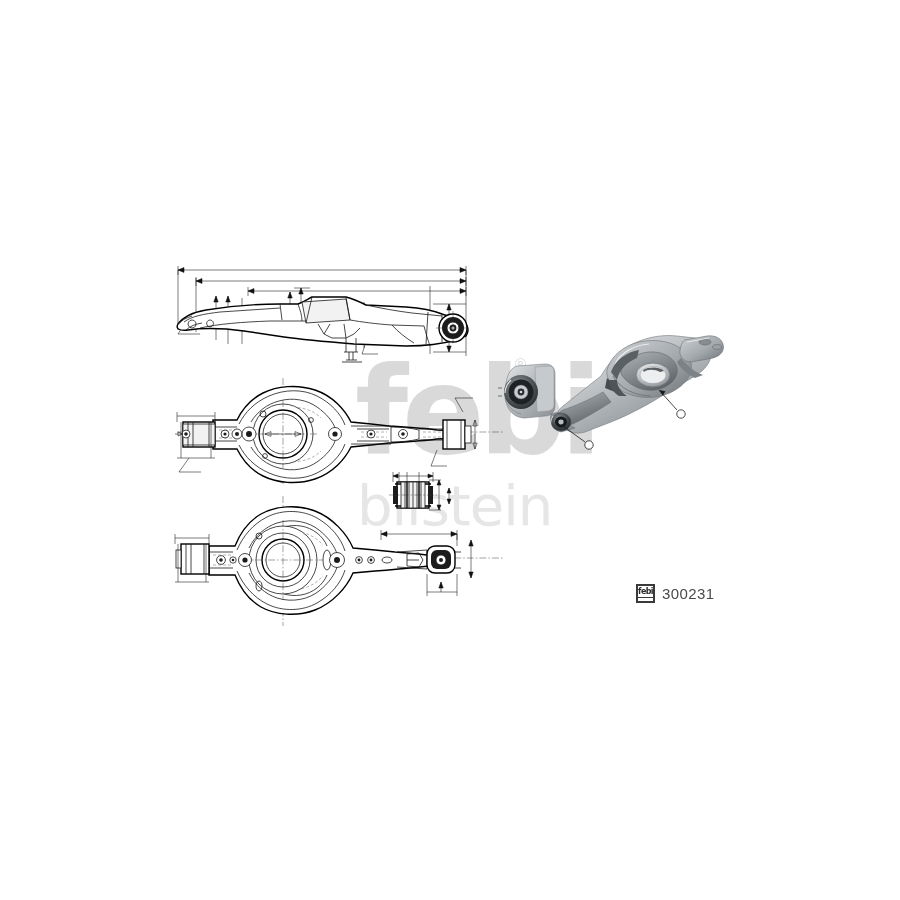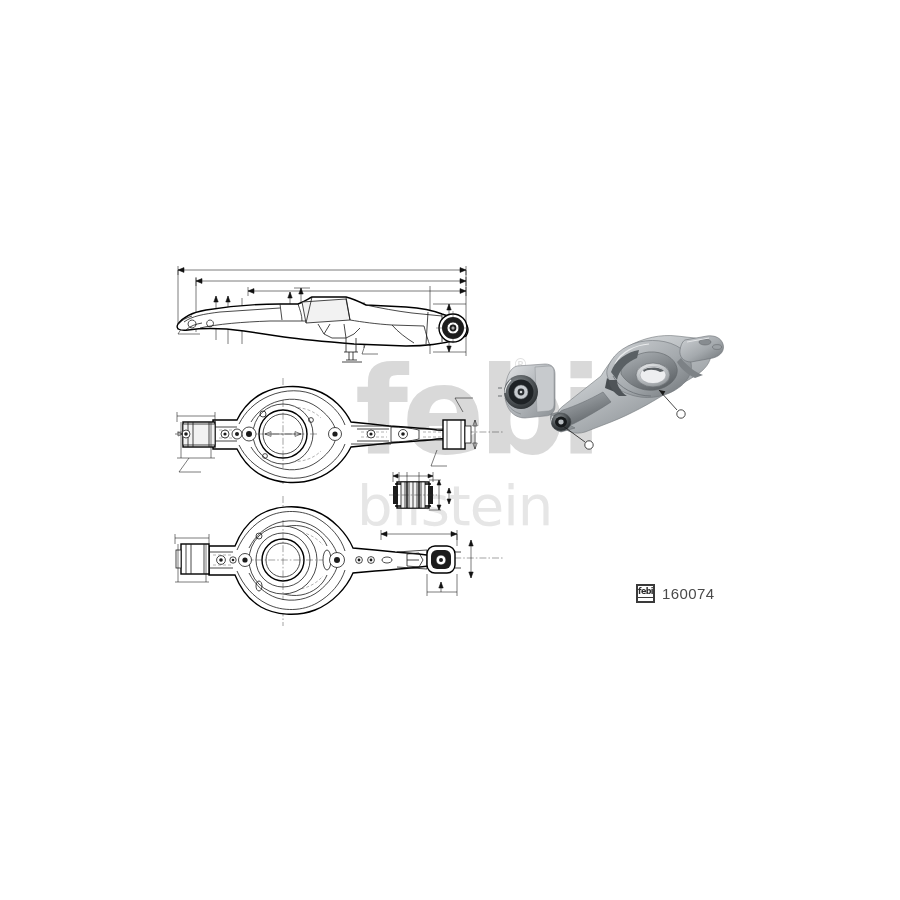--- a/index.html
+++ b/index.html
@@ -544,16 +544,16 @@
         </g>
       </g>
     </svg>
   </div>
 
   <div class="partno-block">
     <div class="febi-mark">
       <div class="inner">febi</div>
       <div class="sub"></div>
     </div>
-    <div class="partno-text">160074</div>
+    <div class="partno-text">300231</div>
   </div>
 
 </div>
 
 </body></html>

